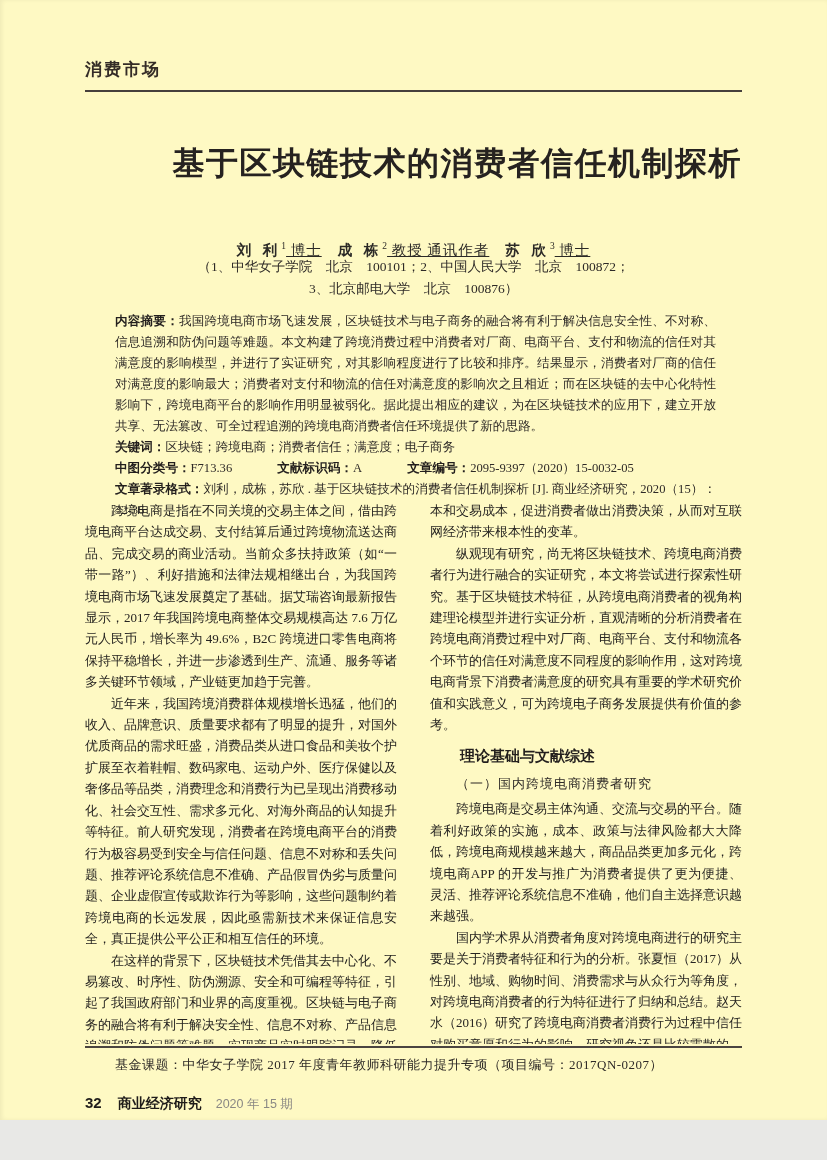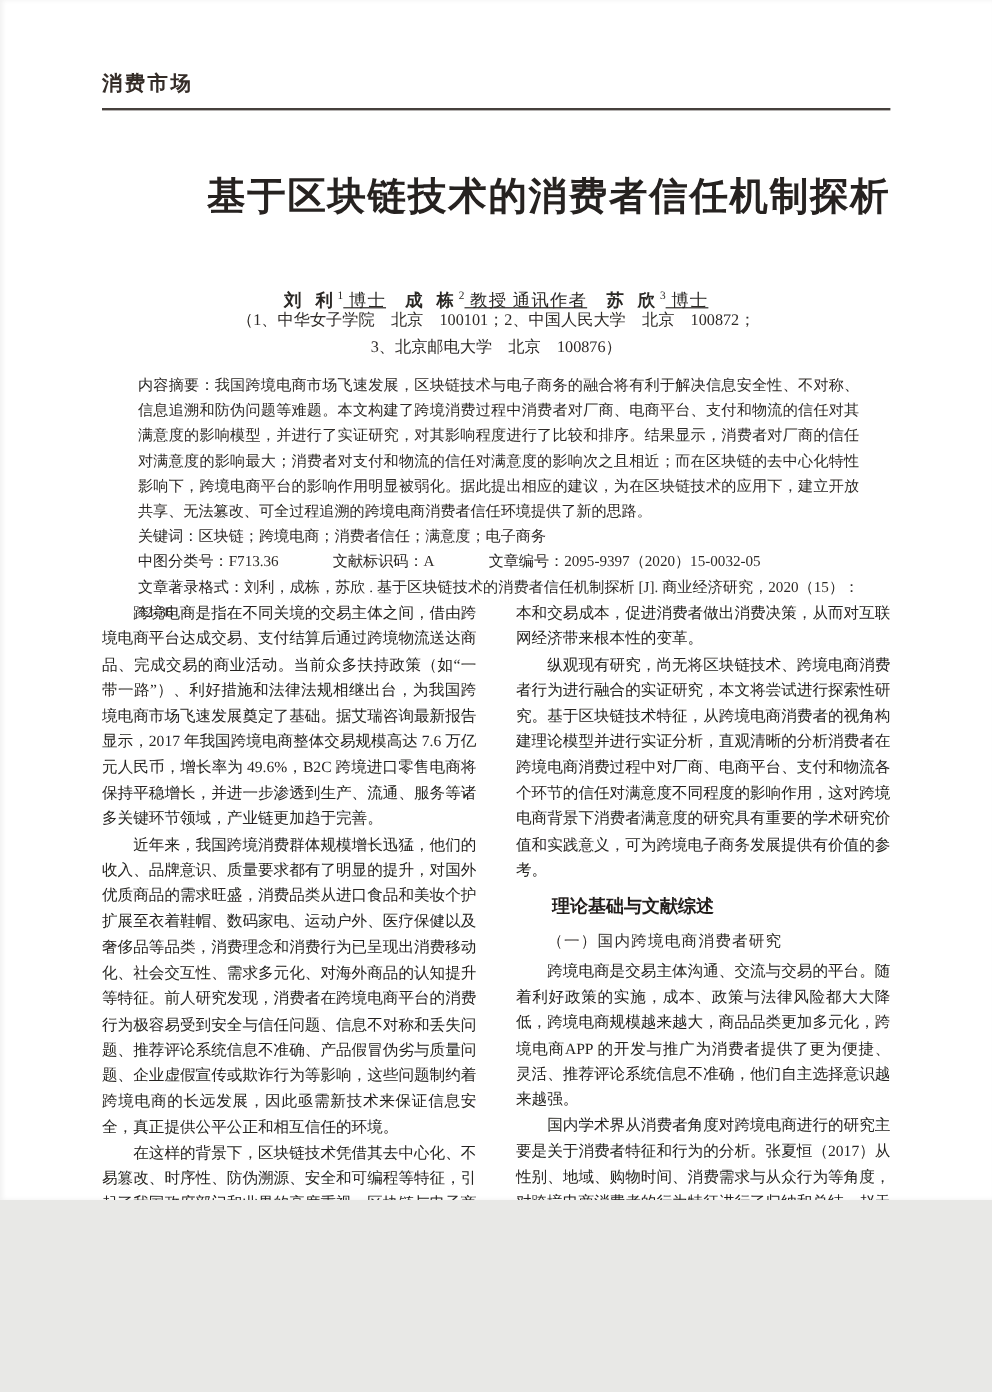--- a/index.html
+++ b/index.html
@@ -1,18 +1,18 @@
 <!DOCTYPE html>
 <html><head>
 <meta charset="utf-8">
 <style>
   html,body{margin:0;padding:0;background:#e8e8e6;}
   .page{
-    position:relative; width:827px; height:1000px; margin:0 auto;
-    background:#ffffff; color:#2b2926; overflow:hidden;
+    position:relative; width:827px; height:1120px; margin:0 auto;
+    background:#fef9c3; color:#2b2926; overflow:hidden;
     font-family:"Liberation Serif","DejaVu Serif",serif;
     box-shadow:inset 2px 0 4px rgba(0,0,0,0.06);
   }
   .section-label{
     position:absolute; top:58px; left:85px;
     font-family:"Liberation Sans","DejaVu Sans",sans-serif;
     font-weight:bold; font-size:17px; letter-spacing:2px; color:#342c27;
   }
   .header-rule{
     position:absolute; top:90px; left:85px; width:657px; height:2px;
@@ -34,21 +34,21 @@
   .affiliations{
     position:absolute; top:256px; left:85px; width:657px;
     text-align:center; font-size:13.5px; line-height:22px; color:#2e2a27;
   }
   .abstract-block{
     position:absolute; top:311px; left:115px; width:601px;
     font-size:12.6px; line-height:21px; text-align:justify; color:#2e2a27;
   }
   .abstract-block .lbl{
     font-family:"Liberation Sans","DejaVu Sans",sans-serif;
-    font-weight:normal; color:#231f1d;
+    font-weight:bold; color:#231f1d;
   }
   .meta-pair{ display:inline-block; }
   .meta-pair.gap{ margin-right:42px; }
   .body-cols{
     position:absolute; top:500px; left:85px; width:657px; height:544px;
     display:flex; overflow:hidden;
     font-size:13px; line-height:21.4px; text-align:justify; color:#262421;
   }
   .col{ width:320px; }
   .col.left{ margin-right:33px; }

